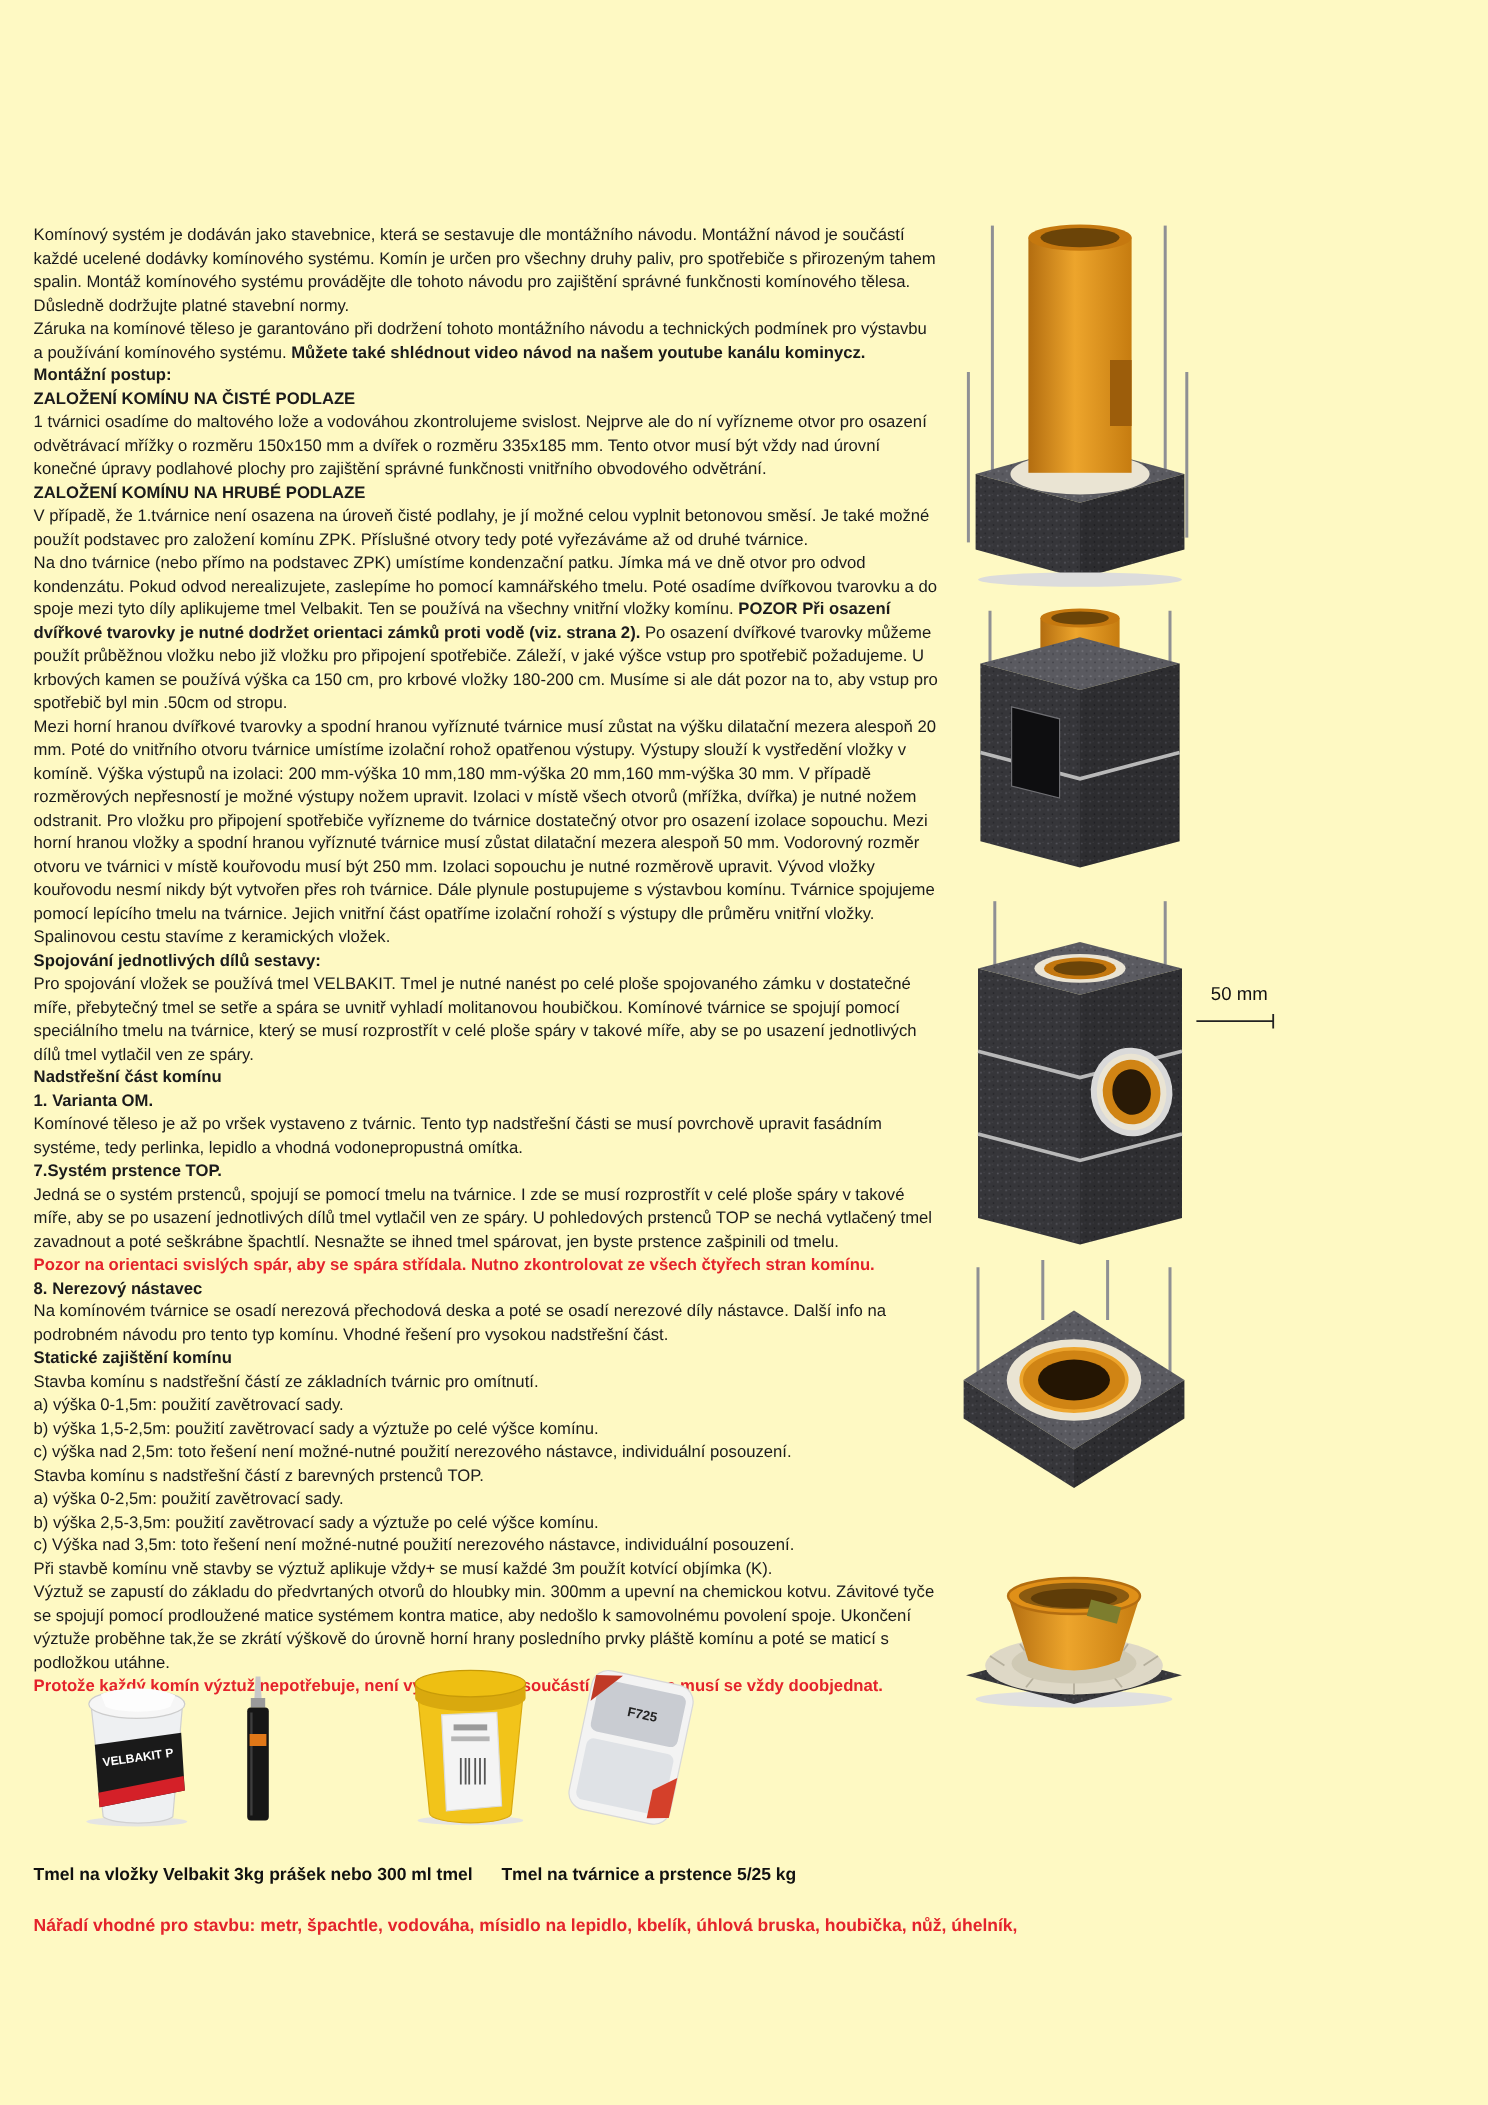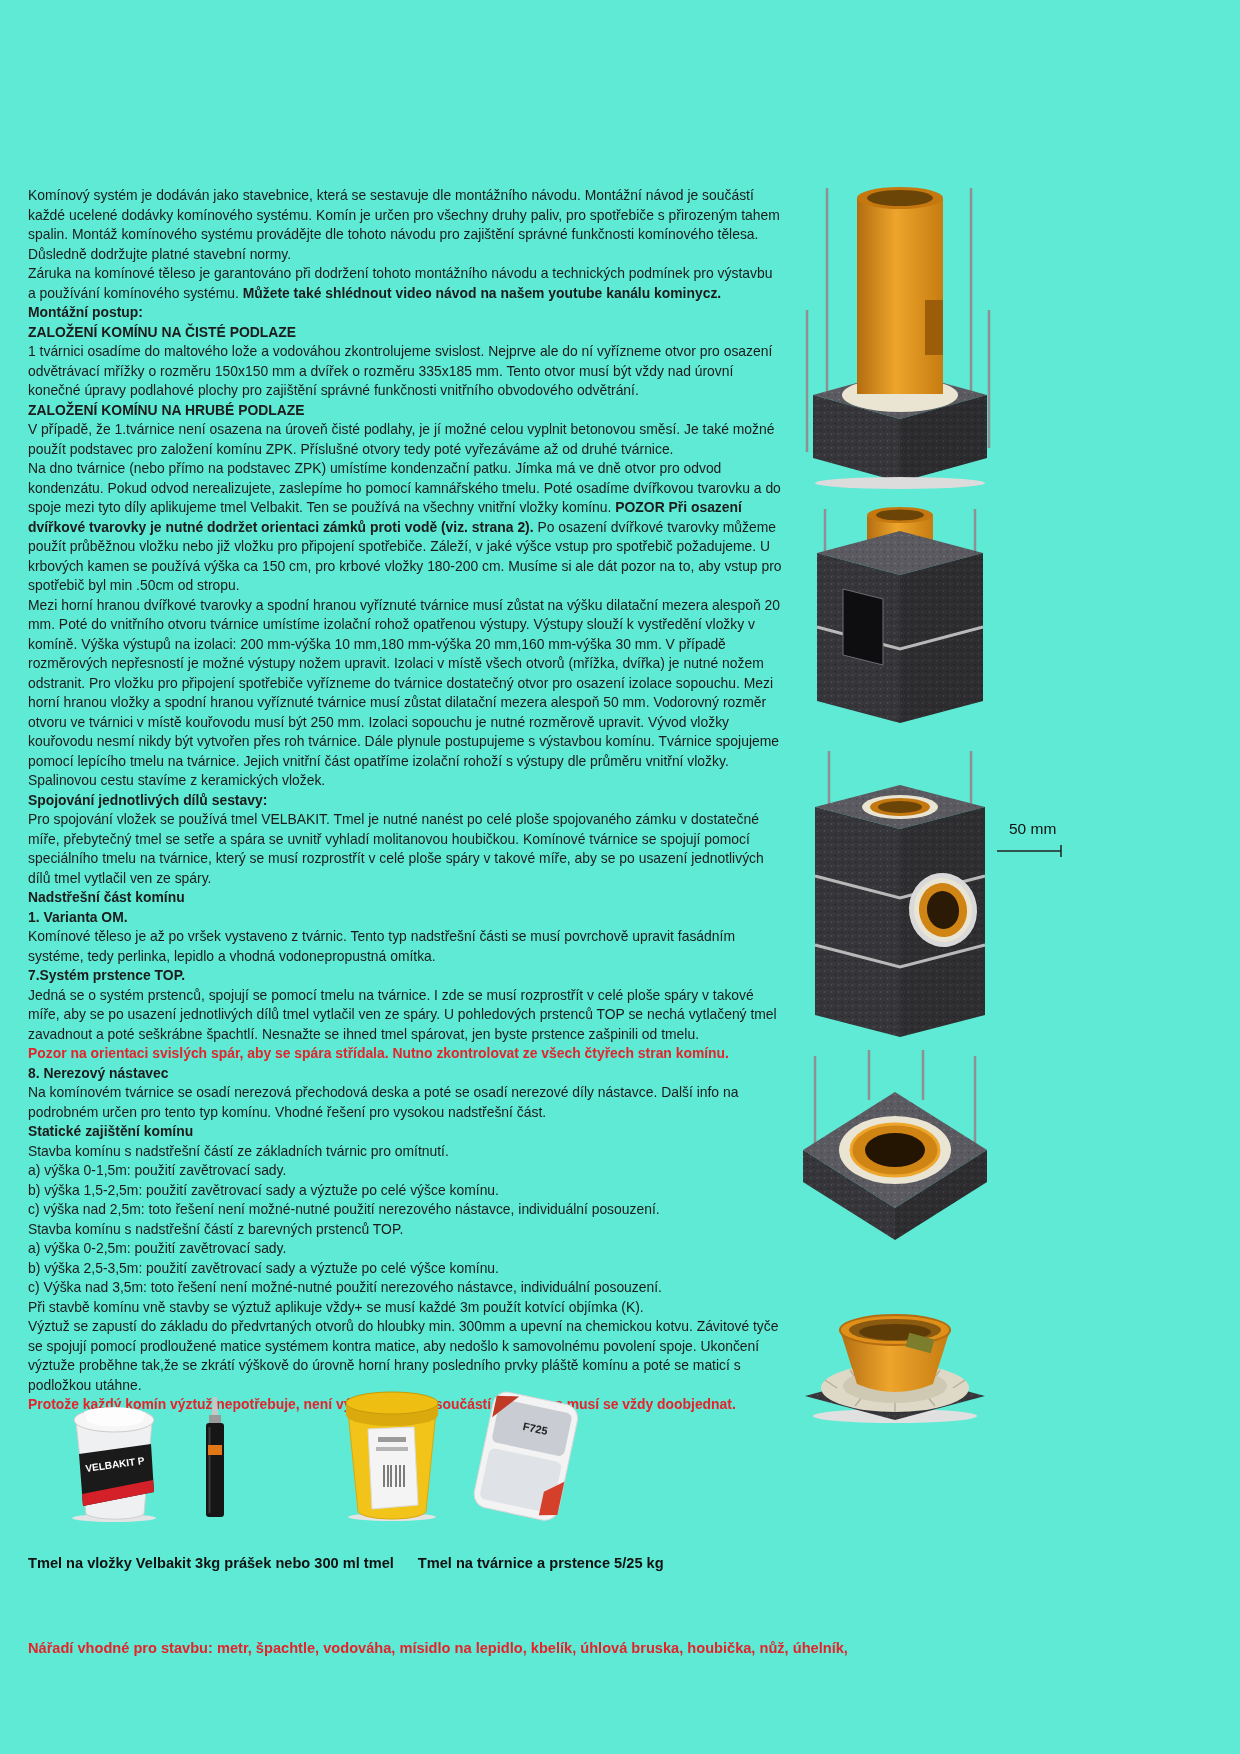--- a/index.html
+++ b/index.html
@@ -1,34 +1,34 @@
 <!DOCTYPE html>
 <html><head>
 <meta charset="utf-8">
 <style>
   html,body{margin:0;padding:0;background:#888;}
-  .page{position:relative;width:1240px;height:1754px;background:#5eead4;margin:0 auto;overflow:hidden;
+  .page{position:relative;width:1240px;height:1754px;background:#fef9c3;margin:0 auto;overflow:hidden;
         font-family:"Liberation Sans",sans-serif;color:#1b1b1b;text-decoration:underline;}
   
   .text-col{position:absolute;left:28px;top:186px;width:755px;font-size:13.9px;line-height:19.5px;}
   .blk{margin:0;}
   .b{font-weight:bold;}
   .head{font-weight:bold;}
   .red{color:#e4232b;font-weight:bold;}
   
   .photo{position:absolute;left:795px;width:200px;}
   .photo svg{display:block;width:100%;height:100%;}
   
   .dim{position:absolute;left:1009px;top:820px;font-size:15.5px;color:#111;}
   .dim-line{position:absolute;left:995px;top:844px;}
   
   .product{position:absolute;}
   .caption-row{position:absolute;left:28px;top:1555px;width:780px;display:flex;gap:24px;
                font-size:14.6px;font-weight:bold;color:#111;}
-  .tools-row{position:absolute;left:28px;top:1597px;width:1200px;font-size:14.6px;font-weight:bold;color:#e4232b;white-space:nowrap;overflow:hidden;margin-top:43px;}
+  .tools-row{position:absolute;left:28px;top:1597px;width:1200px;font-size:14.6px;font-weight:bold;color:#e4232b;white-space:nowrap;overflow:hidden;}
 </style>
 </head>
 <body>
 
 <div class="page">
 
   <svg width="0" height="0" style="position:absolute" aria-hidden="true">
     <defs>
       <pattern id="speckDark" width="7" height="7" patternUnits="userSpaceOnUse">
         <rect width="7" height="7" fill="#36363a"></rect>
@@ -61,21 +61,21 @@
       <div class="blk"><span>Mezi horní hranou  dvířkové tvarovky a spodní hranou vyříznuté tvárnice musí zůstat na výšku dilatační mezera alespoň 20 mm. Poté do vnitřního otvoru tvárnice umístíme izolační rohož opatřenou výstupy. Výstupy slouží k vystředění vložky v komíně. Výška výstupů na izolaci: 200 mm-výška 10 mm,180 mm-výška 20 mm,160 mm-výška 30 mm. V případě rozměrových nepřesností je možné výstupy nožem upravit. Izolaci v místě  všech otvorů (mřížka, dvířka) je nutné nožem odstranit.  Pro vložku pro připojení spotřebiče vyřízneme do tvárnice dostatečný otvor pro osazení izolace sopouchu. Mezi horní hranou vložky  a spodní hranou vyříznuté tvárnice musí zůstat dilatační mezera alespoň 50 mm. Vodorovný rozměr otvoru ve tvárnici v místě kouřovodu musí být 250 mm.  Izolaci sopouchu je nutné rozměrově upravit.  Vývod vložky kouřovodu nesmí nikdy být vytvořen přes roh tvárnice. Dále plynule postupujeme s výstavbou komínu. Tvárnice spojujeme pomocí lepícího tmelu na tvárnice. Jejich vnitřní část opatříme izolační rohoží s výstupy dle průměru vnitřní vložky. Spalinovou cestu stavíme z keramických vložek.</span></div>
       <div class="blk head"><span>Spojování jednotlivých dílů sestavy:</span></div>
       <div class="blk"><span>Pro spojování vložek se používá tmel VELBAKIT. Tmel je nutné nanést po celé ploše spojovaného zámku v dostatečné míře, přebytečný tmel se setře a spára se uvnitř vyhladí molitanovou houbičkou. Komínové tvárnice se spojují pomocí speciálního tmelu na tvárnice, který se musí rozprostřít v celé ploše spáry v takové míře, aby se po usazení jednotlivých dílů tmel vytlačil ven ze spáry.</span></div>
       <div class="blk head"><span>Nadstřešní část komínu</span></div>
       <div class="blk head"><span>1. Varianta OM.</span></div>
       <div class="blk"><span>Komínové těleso je až po vršek vystaveno z tvárnic. Tento typ nadstřešní části se musí povrchově upravit fasádním systéme, tedy perlinka, lepidlo a vhodná vodonepropustná omítka.</span></div>
       <div class="blk head"><span>7.Systém prstence TOP.</span></div>
       <div class="blk"><span>Jedná se o systém prstenců, spojují se pomocí tmelu na tvárnice. I zde se musí rozprostřít v celé ploše spáry v takové míře, aby se po usazení jednotlivých dílů tmel vytlačil ven ze spáry. U pohledových prstenců TOP se nechá vytlačený tmel zavadnout a poté seškrábne špachtlí. Nesnažte se ihned tmel spárovat, jen byste prstence zašpinili od tmelu.</span></div>
       <div class="blk red"><span>Pozor na orientaci svislých spár, aby se spára střídala. Nutno zkontrolovat ze všech čtyřech stran komínu.</span></div>
       <div class="blk head"><span>8. Nerezový nástavec</span></div>
-      <div class="blk"><span>Na komínovém tvárnice se osadí nerezová přechodová deska a poté se osadí nerezové díly nástavce. Další info na podrobném určen pro tento typ komínu. Vhodné řešení pro vysokou nadstřešní část.</span></div>
+      <div class="blk"><span>Na komínovém tvárnice se osadí nerezová přechodová deska a poté se osadí nerezové díly nástavce. Další info na podrobném návodu pro tento typ komínu. Vhodné řešení pro vysokou nadstřešní část.</span></div>
       <div class="blk head"><span>Statické zajištění komínu</span></div>
       <div class="blk"><span>Stavba komínu s nadstřešní částí ze základních tvárnic pro omítnutí.</span></div>
       <div class="blk"><span>a) výška 0-1,5m: použití zavětrovací sady.</span></div>
       <div class="blk"><span>b) výška 1,5-2,5m: použití zavětrovací sady a výztuže po celé výšce komínu.</span></div>
       <div class="blk"><span>c) výška nad 2,5m: toto řešení není možné-nutné použití nerezového nástavce, individuální posouzení.</span></div>
       <div class="blk"><span>Stavba komínu s nadstřešní částí z barevných prstenců TOP.</span></div>
       <div class="blk"><span>a) výška 0-2,5m: použití zavětrovací sady.</span></div>
       <div class="blk"><span>b) výška 2,5-3,5m: použití zavětrovací sady a výztuže po celé výšce komínu.</span></div>
       <div class="blk"><span>c) Výška nad 3,5m: toto řešení není možné-nutné použití nerezového nástavce, individuální posouzení.</span></div>
       <div class="blk"><span>Při stavbě komínu vně stavby se výztuž aplikuje vždy+ se musí každé 3m použít kotvící objímka (K).</span></div>

